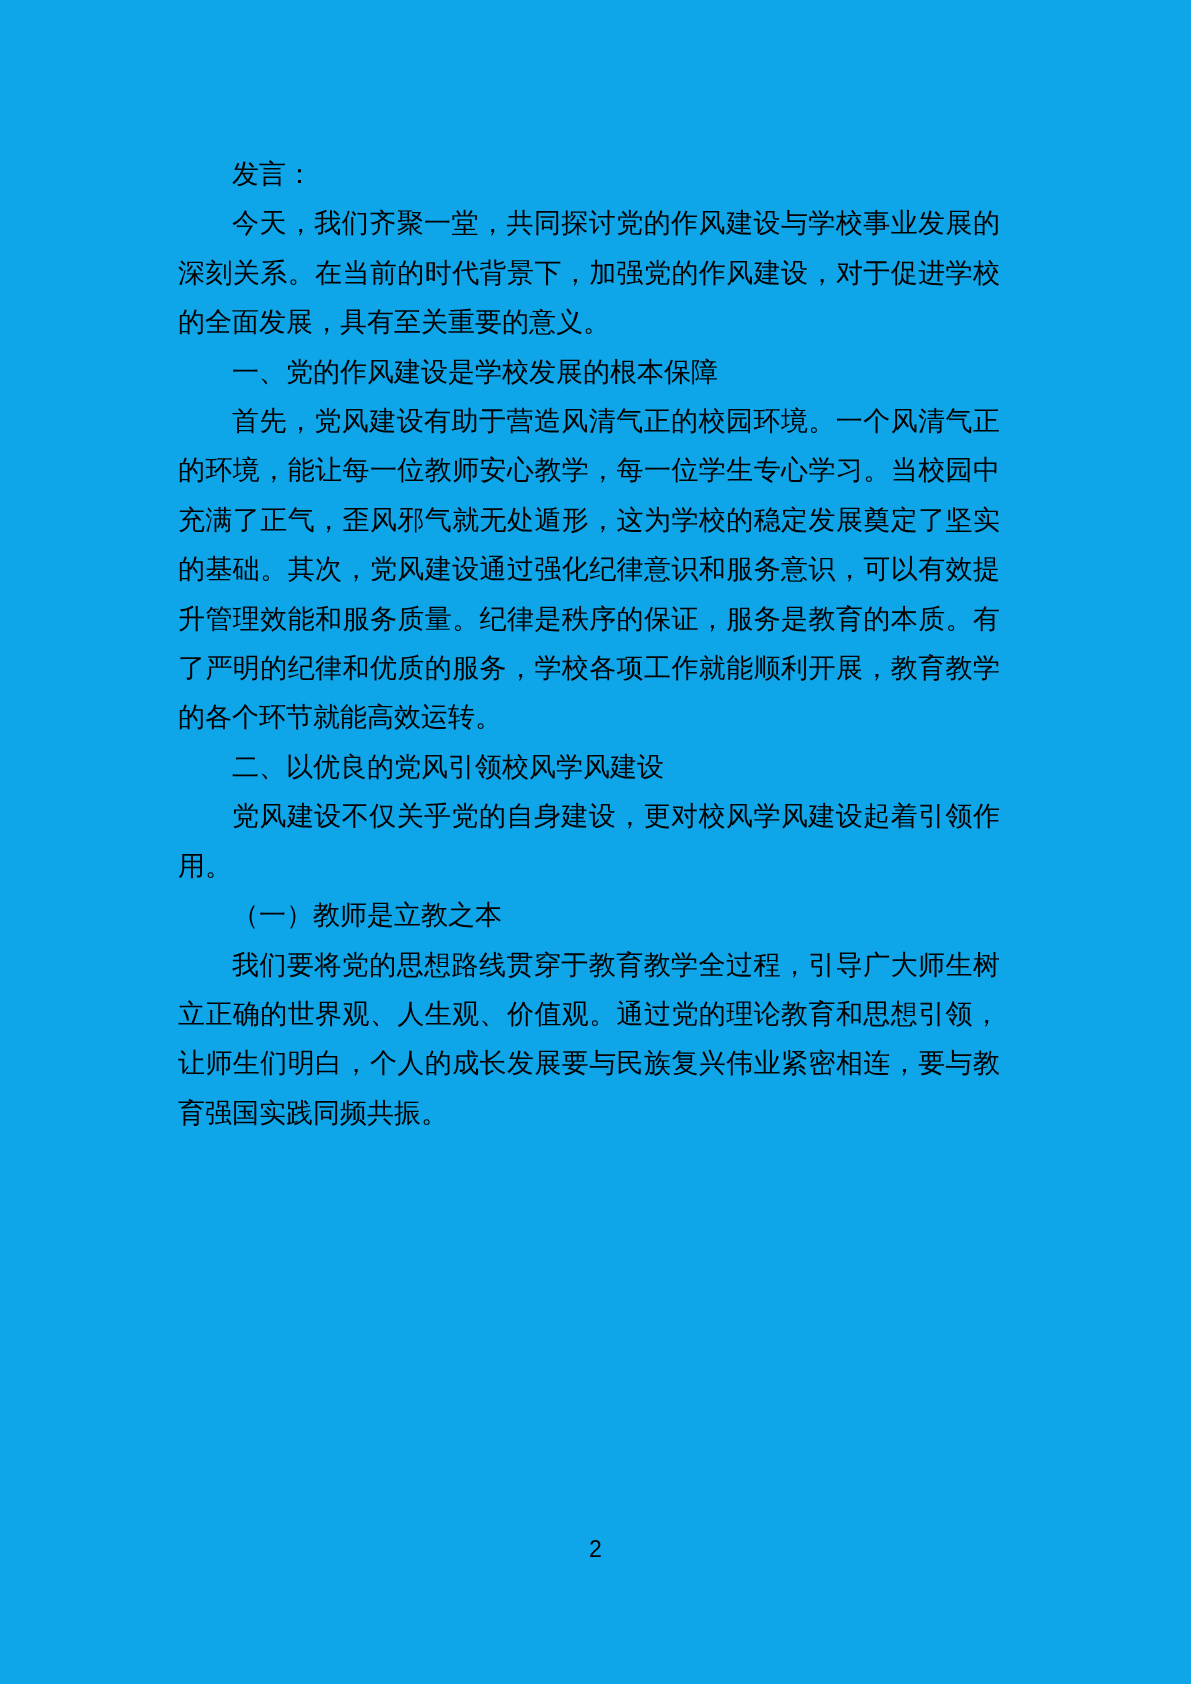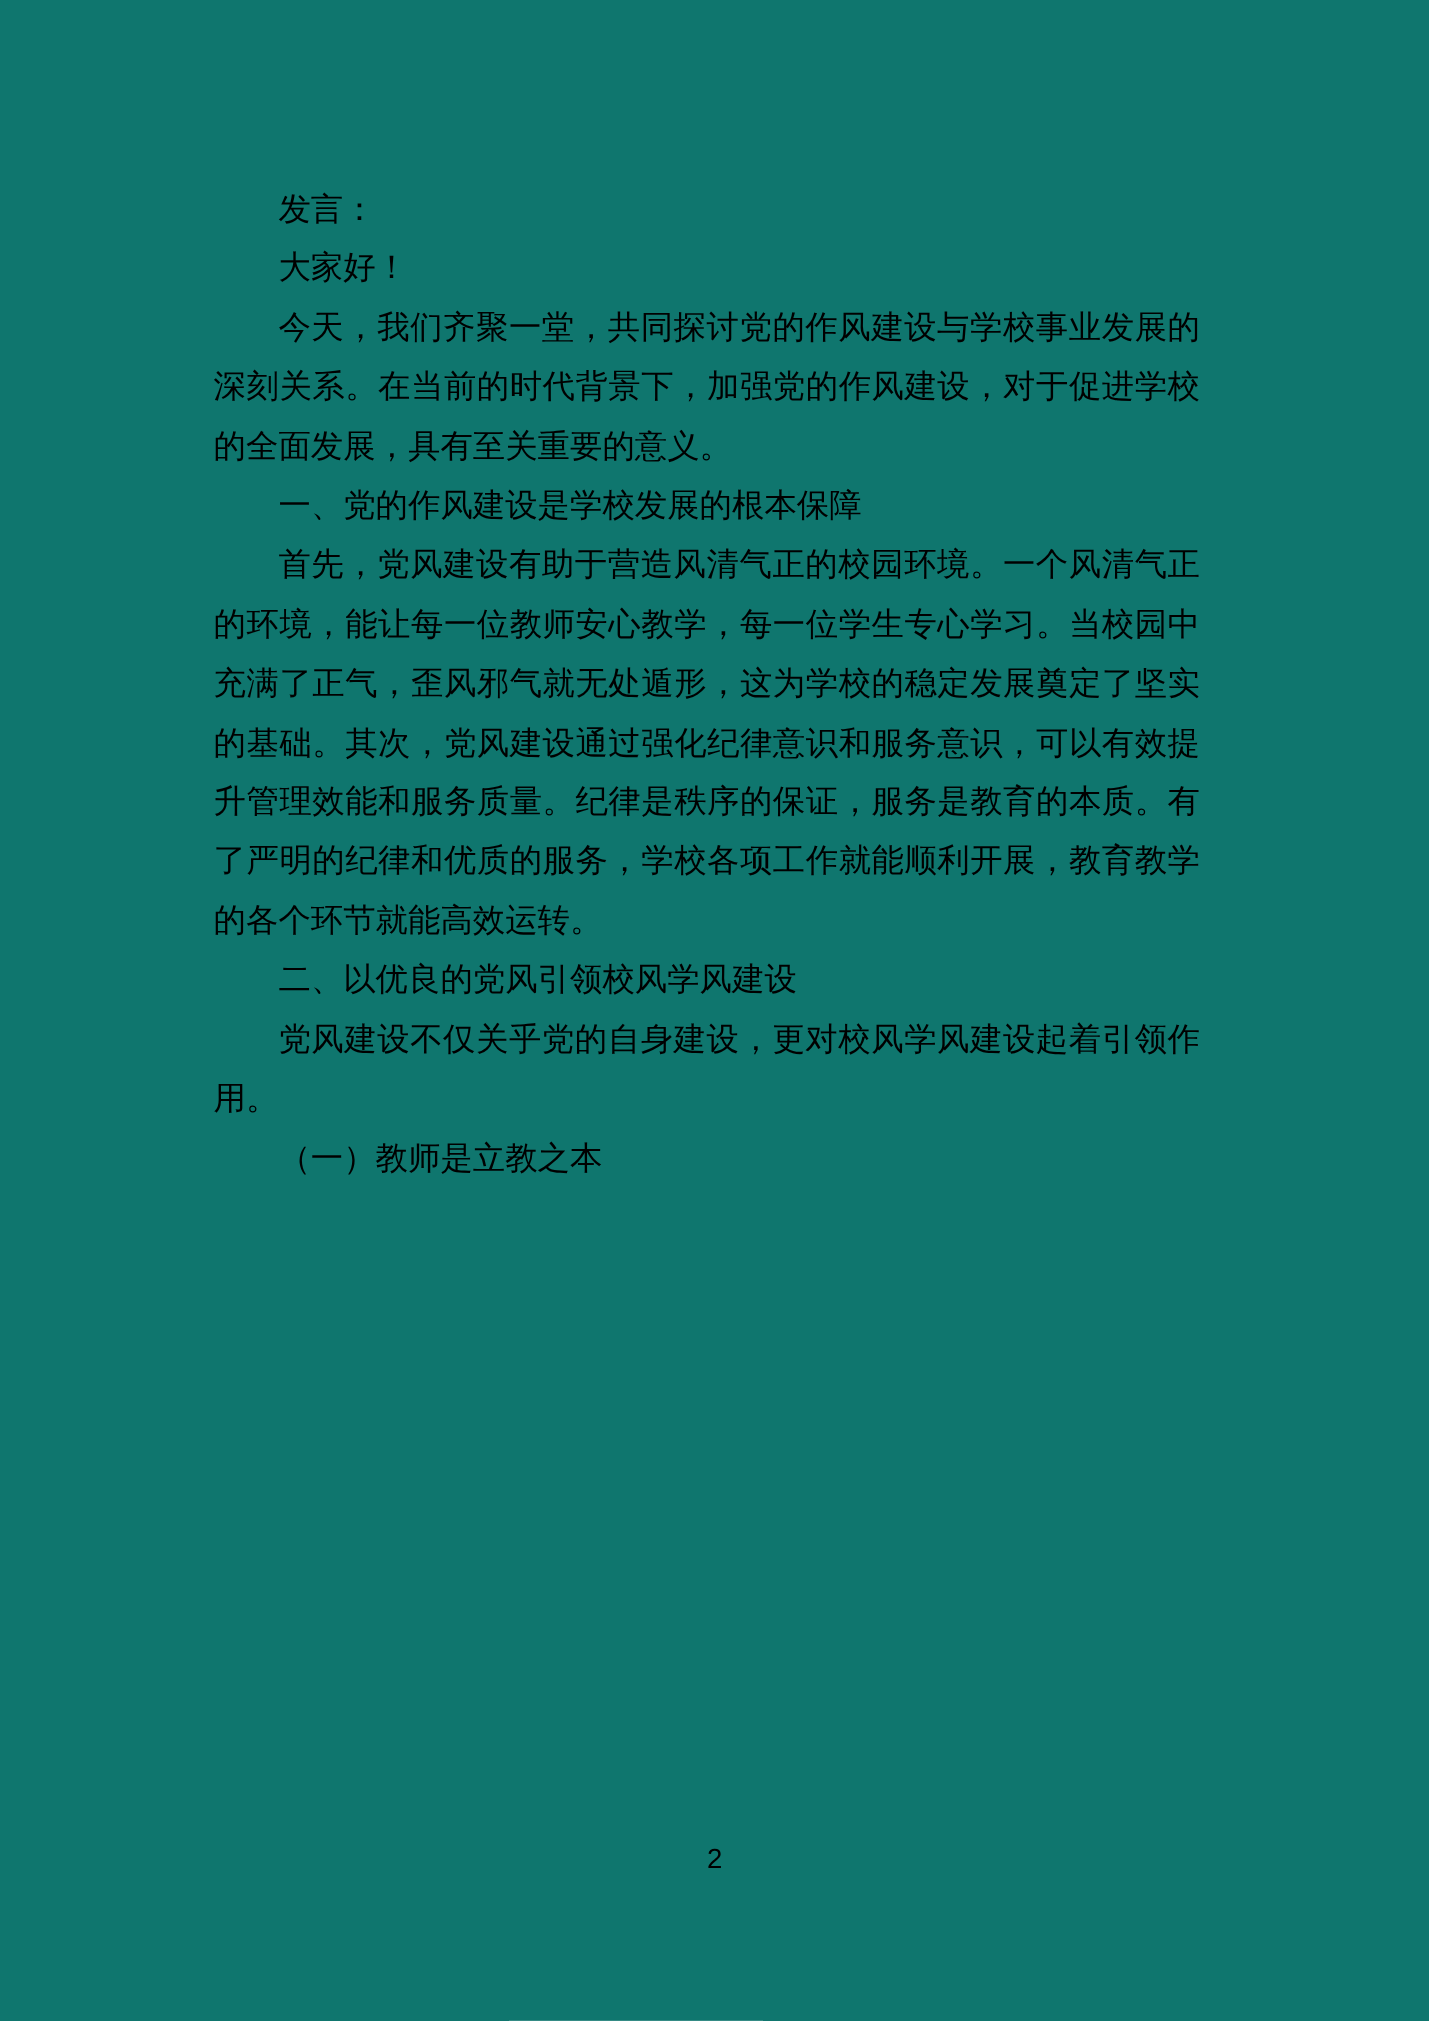--- a/index.html
+++ b/index.html
@@ -13,21 +13,21 @@
     position: relative;
     font-family: "Liberation Serif", serif;
     overflow: hidden;
   }
   .page {
     position: absolute;
     left: 0;
     top: 0;
     width: 1191px;
     height: 1684px;
-    background: #0f766e;
+    background: #0ea5e9;
   }
   .doc-body {
     position: absolute;
     left: 178px;
     top: 150px;
     width: 822px;
     font-size: 27px;
     line-height: 49.4px;
     color: #000000;
     text-align: justify;
@@ -50,22 +50,22 @@
     line-height: 1;
     color: #000000;
   }
 </style>
 </head>
 <body>
 
 <div class="page">
   <div class="doc-body" id="doc-body">
       <p>发言：</p>
-      <p>大家好！</p>
       <p>今天，我们齐聚一堂，共同探讨党的作风建设与学校事业发展的深刻关系。在当前的时代背景下，加强党的作风建设，对于促进学校的全面发展，具有至关重要的意义。</p>
       <p>一、党的作风建设是学校发展的根本保障</p>
       <p>首先，党风建设有助于营造风清气正的校园环境。一个风清气正的环境，能让每一位教师安心教学，每一位学生专心学习。当校园中充满了正气，歪风邪气就无处遁形，这为学校的稳定发展奠定了坚实的基础。其次，党风建设通过强化纪律意识和服务意识，可以有效提升管理效能和服务质量。纪律是秩序的保证，服务是教育的本质。有了严明的纪律和优质的服务，学校各项工作就能顺利开展，教育教学的各个环节就能高效运转。</p>
       <p>二、以优良的党风引领校风学风建设</p>
       <p>党风建设不仅关乎党的自身建设，更对校风学风建设起着引领作用。</p>
       <p>（一）教师是立教之本</p>
+      <p>我们要将党的思想路线贯穿于教育教学全过程，引导广大师生树立正确的世界观、人生观、价值观。通过党的理论教育和思想引领，让师生们明白，个人的成长发展要与民族复兴伟业紧密相连，要与教育强国实践同频共振。</p>
     </div>
   <div class="page-footer">2</div>
 </div>
 
 </body></html>

